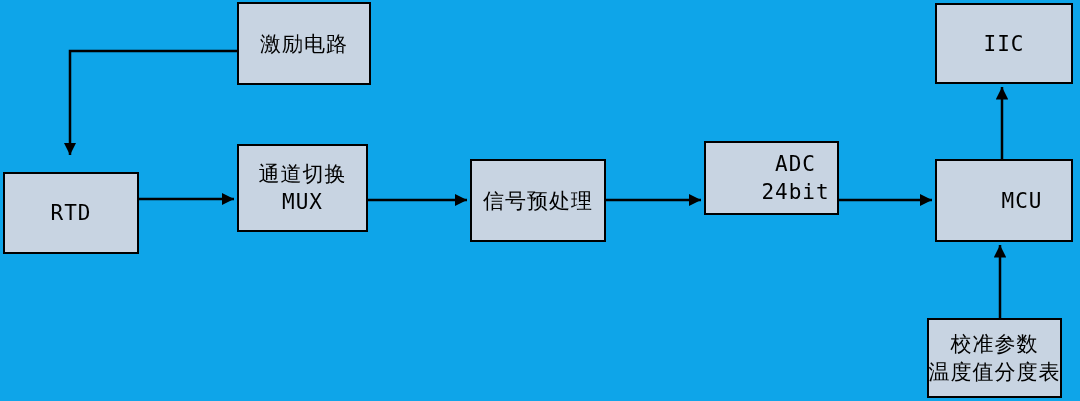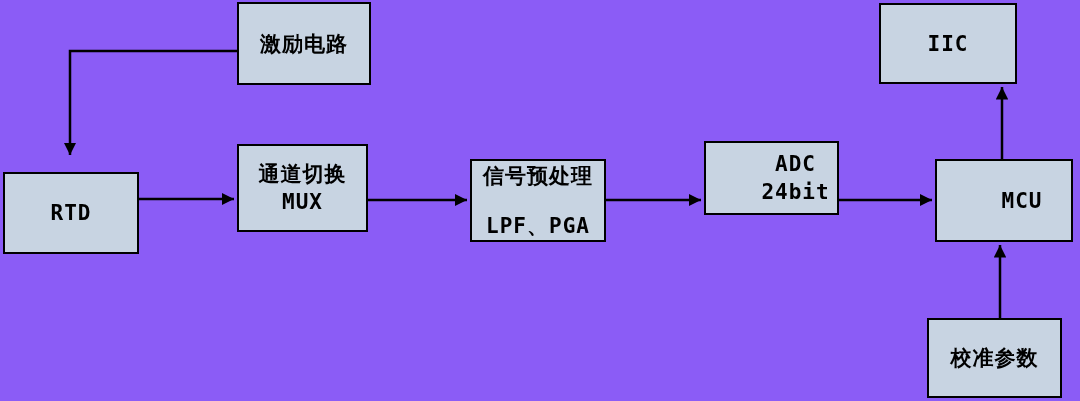--- a/index.html
+++ b/index.html
@@ -4,24 +4,23 @@
 <style>
   html, body {
     margin: 0;
     padding: 0;
     background: #FFFFFF;
   }
   .canvas {
     position: relative;
     width: 1080px;
     height: 401px;
-    background: #8b5cf6;
+    background: #0ea5e9;
     font-family: "DejaVu Sans Mono", "DejaVu Sans", sans-serif;
     overflow: hidden;
-    font-weight: bold;
   }
   .wires {
     position: absolute;
     left: 0;
     top: 0;
     width: 1080px;
     height: 401px;
   }
   .wires line, .wires polyline {
     stroke: #000000;
@@ -44,21 +43,21 @@
     letter-spacing: 1px;
     white-space: nowrap;
   }
   
   .b-excitation { left: 237px; top: 2px;   width: 134px; height: 83px; }
   .b-rtd        { left: 3px;   top: 172px; width: 136px; height: 82px; }
   .b-mux        { left: 237px; top: 144px; width: 131px; height: 88px; }
   .b-preprocess { left: 470px; top: 159px; width: 136px; height: 83px; gap: 22px; }
   .b-adc        { left: 704px; top: 141px; width: 135px; height: 74px; padding-left: 48px; }
   .b-mcu        { left: 935px; top: 159px; width: 138px; height: 83px; padding-left: 36px; }
-  .b-iic        { left: 879px; top: 3px;   width: 138px; height: 81px; }
+  .b-iic        { left: 935px; top: 3px;   width: 138px; height: 81px; }
   .b-calib      { left: 927px; top: 318px; width: 135px; height: 80px; }
 </style>
 </head>
 <body>
 
 <div class="canvas">
 
   <svg class="wires" viewBox="0 0 1080 401" xmlns="http://www.w3.org/2000/svg">
     <defs>
       <marker id="ah" viewBox="0 0 10 10" refX="10" refY="5" markerWidth="5" markerHeight="5" orient="auto">
@@ -82,33 +81,33 @@
     <span>RTD</span>
   </div>
 
   <div class="box b-mux">
     <span>通道切换</span>
     <span>MUX</span>
   </div>
 
   <div class="box b-preprocess">
     <span>信号预处理</span>
-    <span>LPF、PGA</span>
   </div>
 
   <div class="box b-adc">
     <span>ADC</span>
     <span>24bit</span>
   </div>
 
   <div class="box b-mcu">
     <span>MCU</span>
   </div>
 
   <div class="box b-iic">
     <span>IIC</span>
   </div>
 
   <div class="box b-calib">
     <span>校准参数</span>
+    <span>温度值分度表</span>
   </div>
 
 </div>
 
 </body></html>

